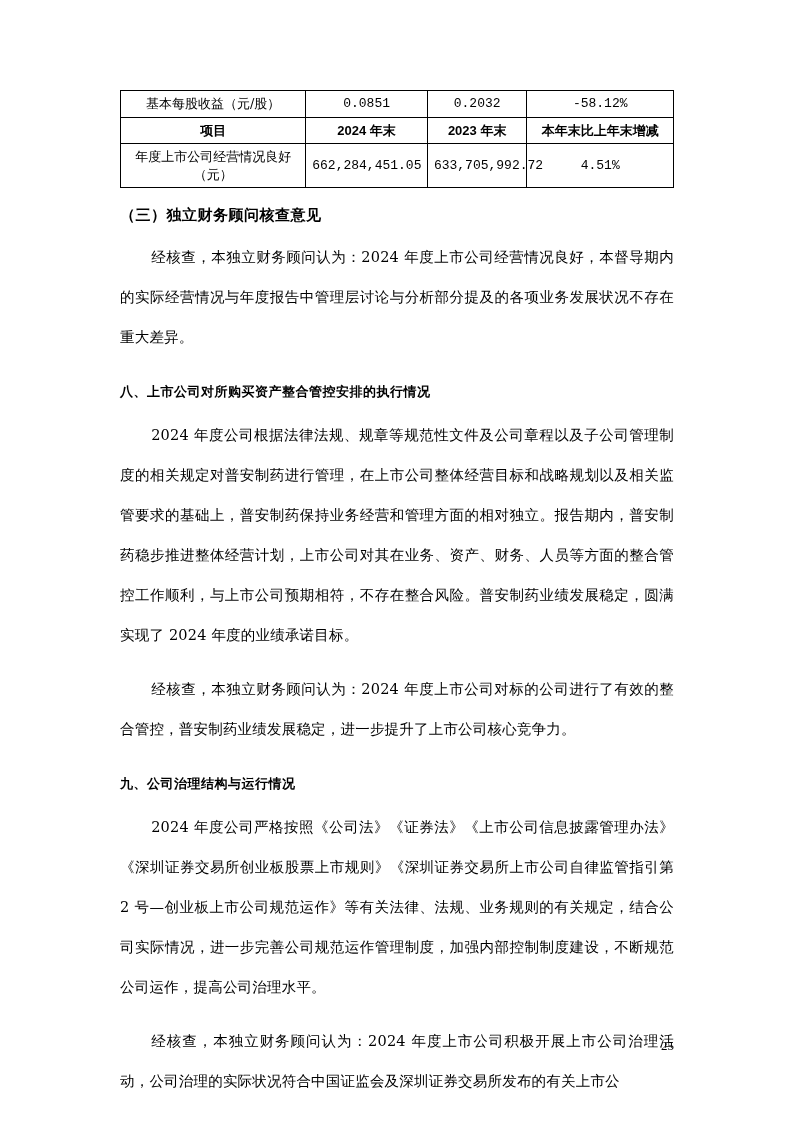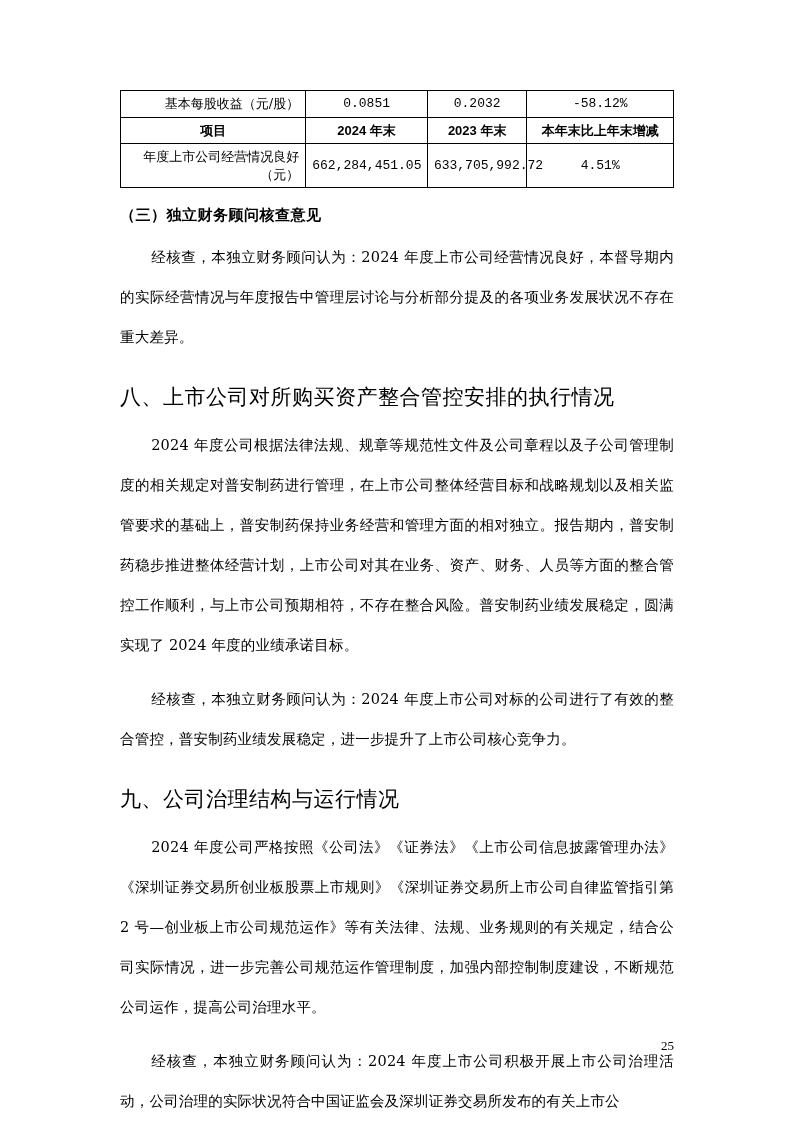--- a/index.html
+++ b/index.html
@@ -26,21 +26,21 @@
     table-layout: fixed;
     font-size: 13px;
     line-height: 1.35;
   }
   table.fin-table td {
     border: 1px solid #000000;
     padding: 4px 6px;
     vertical-align: middle;
   }
   td.c-label {
-    text-align: right;
+    text-align: center;
     padding-left: 18px;
   }
   td.c-num {
     text-align: center;
     font-family: Liberation Mono, monospace;
   }
   tr.hdr td {
     font-weight: bold;
     text-align: center;
     font-family: "Liberation Sans", sans-serif;
@@ -54,22 +54,22 @@
   
   h3.sub-heading {
     font-family: "Liberation Sans", sans-serif;
     font-weight: bold;
     font-size: 15px;
     margin: 18px 0 6px 0;
     letter-spacing: 0.5px;
   }
   h2.main-heading {
     font-family: "Liberation Sans", sans-serif;
-    font-weight: normal;
-    font-size: 21px;
+    font-weight: bold;
+    font-size: 13px;
     margin: 26px 0 14px 0;
     letter-spacing: 0.5px;
   }
 
   
   p.body-para {
     font-size: 14.5px;
     line-height: 40px;
     text-align: justify;
     text-indent: 2.15em;

